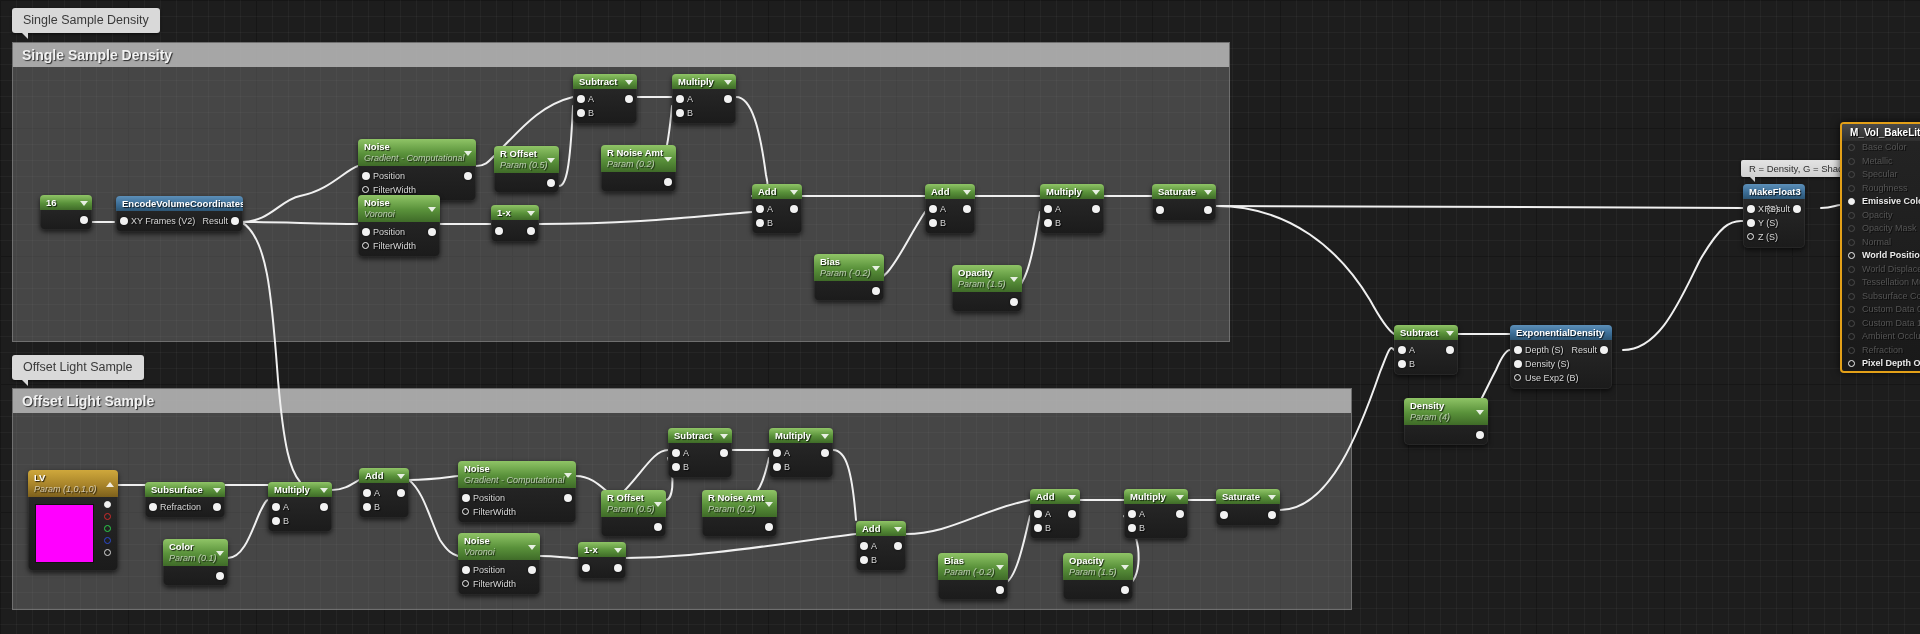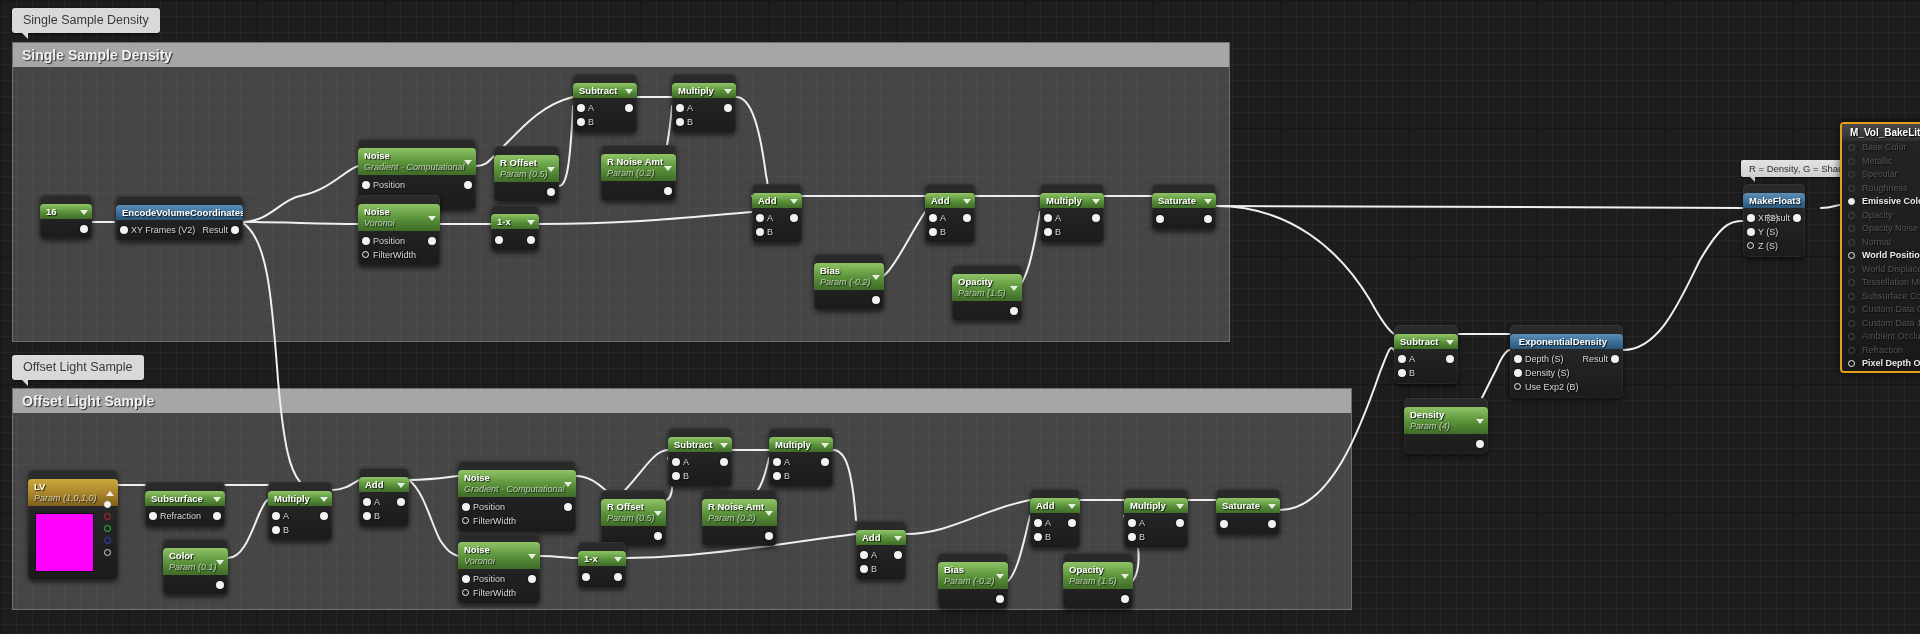--- a/index.html
+++ b/index.html
@@ -88,21 +88,20 @@
     position:relative;
     border-radius:4px 4px 0 0;
     padding:2px 16px 2px 6px;
     line-height:11px;
     font-weight:bold;
     font-size:9.5px;
     color:#ffffff;
     text-shadow:1px 1px 1px rgba(0,0,0,.8);
     white-space:nowrap;
     overflow:hidden;
-    margin-top:9px;
   }
   .hdr.green{ background:linear-gradient(to bottom,#8fc466 0%,#59913a 55%,#3f6b28 100%); }
   .hdr.blue { background:linear-gradient(to bottom,#5c8fb8 0%,#3c6e97 55%,#2c5574 100%); }
   .hdr.gold { background:linear-gradient(to bottom,#cfa83c 0%,#a8842a 55%,#7d601c 100%); }
   .hdr .sub{
     display:block;
     font-weight:normal;
     font-style:italic;
     font-size:9px;
     color:rgba(255,255,255,.62);
@@ -501,21 +500,21 @@
         </div>
       </div>
       <div class="node" style="left: 1404px; top: 398px; width: 84px;">
         <div class="hdr green"><span>Density</span><span class="sub">Param (4)</span><span class="caret"></span></div>
         <div class="body">
           <div class="nub">
             <span class="pin out"></span>
           </div>
         </div>
       </div>
-      <div class="node" style="left: 1510px; top: 325px; width: 113px; text-align: right;">
+      <div class="node" style="left: 1510px; top: 325px; width: 102px;">
         <div class="hdr blue"><span>ExponentialDensity</span></div>
         <div class="body">
           <div class="row">
             <span class="pin in"></span>
             <span class="lbl in">Depth (S)</span>
             <span class="pin out"></span>
             <span class="lbl out">Result</span>
           </div>
           <div class="row">
             <span class="pin in"></span>
@@ -761,21 +760,21 @@
 
   <div id="material-layer">
       <div class="matnode" style="left: 1840px; top: 122px; width: 120px;">
         <div class="mhdr">M_Vol_BakeLit</div>
         <div class="mrow"><span class="mp"></span><span>Base Color</span></div>
         <div class="mrow"><span class="mp"></span><span>Metallic</span></div>
         <div class="mrow"><span class="mp"></span><span>Specular</span></div>
         <div class="mrow"><span class="mp"></span><span>Roughness</span></div>
         <div class="mrow active filled"><span class="mp"></span><span>Emissive Color</span></div>
         <div class="mrow"><span class="mp"></span><span>Opacity</span></div>
-        <div class="mrow"><span class="mp"></span><span>Opacity Noise</span></div>
+        <div class="mrow"><span class="mp"></span><span>Opacity Mask</span></div>
         <div class="mrow"><span class="mp"></span><span>Normal</span></div>
         <div class="mrow active"><span class="mp"></span><span>World Position Offset</span></div>
         <div class="mrow"><span class="mp"></span><span>World Displacement</span></div>
         <div class="mrow"><span class="mp"></span><span>Tessellation Multip</span></div>
         <div class="mrow"><span class="mp"></span><span>Subsurface Color</span></div>
         <div class="mrow"><span class="mp"></span><span>Custom Data 0</span></div>
         <div class="mrow"><span class="mp"></span><span>Custom Data 1</span></div>
         <div class="mrow"><span class="mp"></span><span>Ambient Occlusion</span></div>
         <div class="mrow"><span class="mp"></span><span>Refraction</span></div>
         <div class="mrow active"><span class="mp"></span><span>Pixel Depth Offset</span></div>

